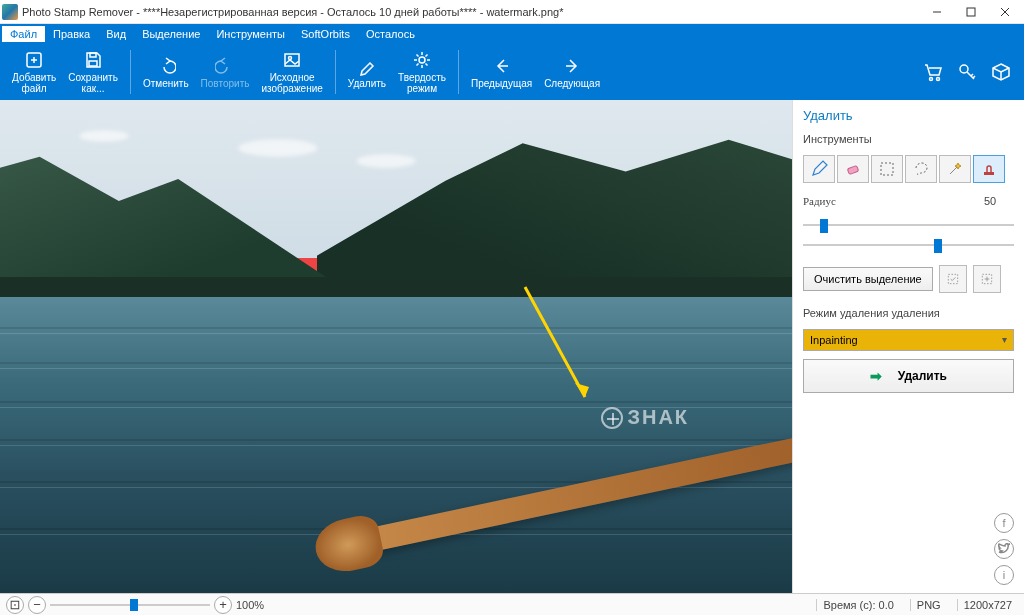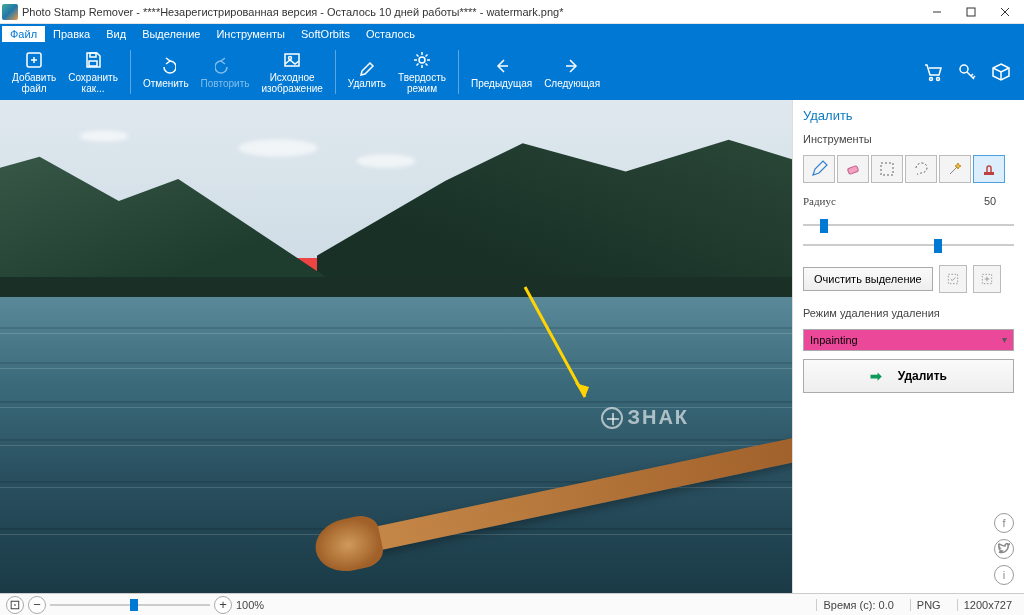--- a/index.html
+++ b/index.html
@@ -59,21 +59,21 @@
 .tool svg { width:18px; height:18px; }
 .slider-row { display:flex; align-items:center; gap:8px; margin-bottom:4px; }
 .slider-row .label { flex:1; margin:0;font-family:Liberation Serif, serif; }
 .slider-row .val { width:30px; color:#444; font-size:11px; }
 .slider { width:100%; height:12px; position:relative; }
 .slider .track { position:absolute; left:0; right:0; top:5px; height:2px; background:#ccc; }
 .slider .thumb { position:absolute; top:0; width:8px; height:14px; background:#0078d4; }
 .btn-row { display:flex; gap:6px; align-items:center; margin: 6px 0; }
 .action-btn { border:1px solid #aaa; background: linear-gradient(#fafafa,#eee); padding: 5px 10px; font-size: 11px; cursor:pointer; }
 .icon-btn { width:28px; height:28px; border:1px solid #bbb; background:#f4f4f4; display:flex; align-items:center; justify-content:center; cursor:pointer; }
-.dropdown { width:100%; border:1px solid #aaa; padding:4px 20px 4px 6px; font-size:11px; background:#ec4899; position:relative; cursor:pointer; }
+.dropdown { width:100%; border:1px solid #aaa; padding:4px 20px 4px 6px; font-size:11px; background:#eab308; position:relative; cursor:pointer; }
 .dropdown:after { content:"▾"; position:absolute; right:6px; top:4px; font-size:10px; color:#555; }
 .big-remove { width:100%; border:1px solid #aaa; background: linear-gradient(#fafafa,#eee); padding:8px; font-size:12px; font-weight:bold; display:flex; align-items:center; justify-content:center; gap:16px; cursor:pointer; }
 .big-remove .arrow-ic { color:#0a9a5a; font-size:14px; }
 .circle-icons { margin-top:auto; display:flex; flex-direction:column; gap:6px; align-items:flex-end; }
 .circ-ic { width:20px; height:20px; border:1.5px solid #999; border-radius:50%; display:flex; align-items:center; justify-content:center; color:#888; font-size:11px; cursor:pointer; }
 .circ-ic svg { width:12px;height:12px; stroke:#888; fill:none; stroke-width:1.5; }
 
 .statusbar { height: 22px; border-top:1px solid #ccc; background:#fafafa; display:flex; align-items:center; padding:0 6px; gap:10px; font-size:11px; color:#444; }
 .statusbar .zoom { display:flex; align-items:center; gap:4px; }
 .zoom-btn { width:18px; height:18px; border:1px solid #aaa; border-radius:50%; background:#fff; display:flex; align-items:center; justify-content:center; cursor:pointer; font-size:13px; line-height:1; }

